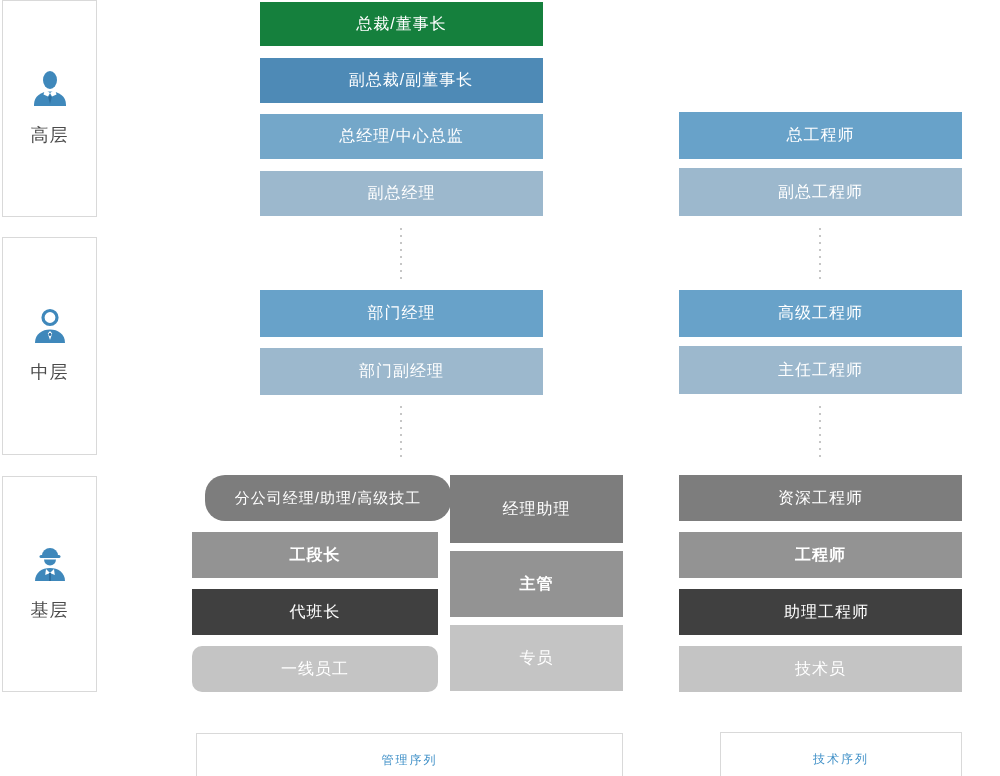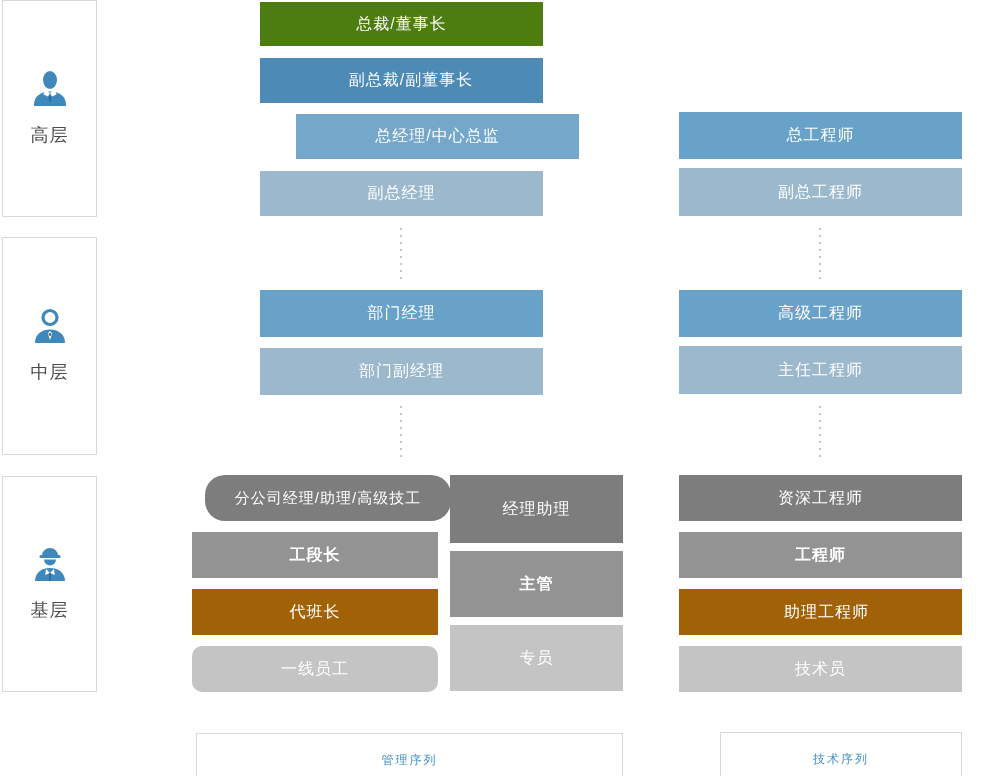--- a/index.html
+++ b/index.html
@@ -14,28 +14,28 @@
     box-sizing:border-box;
   }
   .level-label{font-size:18px;color:#4a4a4a;letter-spacing:1px;}
   .level-icon{width:38px;height:36px;display:block;}
 
   
   .bar{
     position:absolute;display:flex;align-items:center;justify-content:center;
     color:#ffffff;font-size:16px;letter-spacing:1px;box-sizing:border-box;
   }
-  .c-bright{background:#4d7c0f;}
+  .c-bright{background:#15803d;}
   .c-steel {background:#4e8ab6;padding-left:19px;}
-  .c-mid   {background:#74a7c9;margin-left:36px;}
+  .c-mid   {background:#74a7c9;}
   .c-mid2  {background:#68a2c9;}
   .c-light {background:#9cb8cd;}
   .g1{background:#7d7d7d;}
   .g2{background:#939393;font-weight:bold;}
-  .g3{background:#a16207;text-align:center;}
+  .g3{background:#404040;text-align:center;}
   .g4{background:#c4c4c4;}
 
   
   .dots{
     position:absolute;width:2px;
     background-image:repeating-linear-gradient(to bottom,#c6c6c6 0px,#c6c6c6 2px,transparent 2px,transparent 7px);
   }
 
   
   .seq-box{

